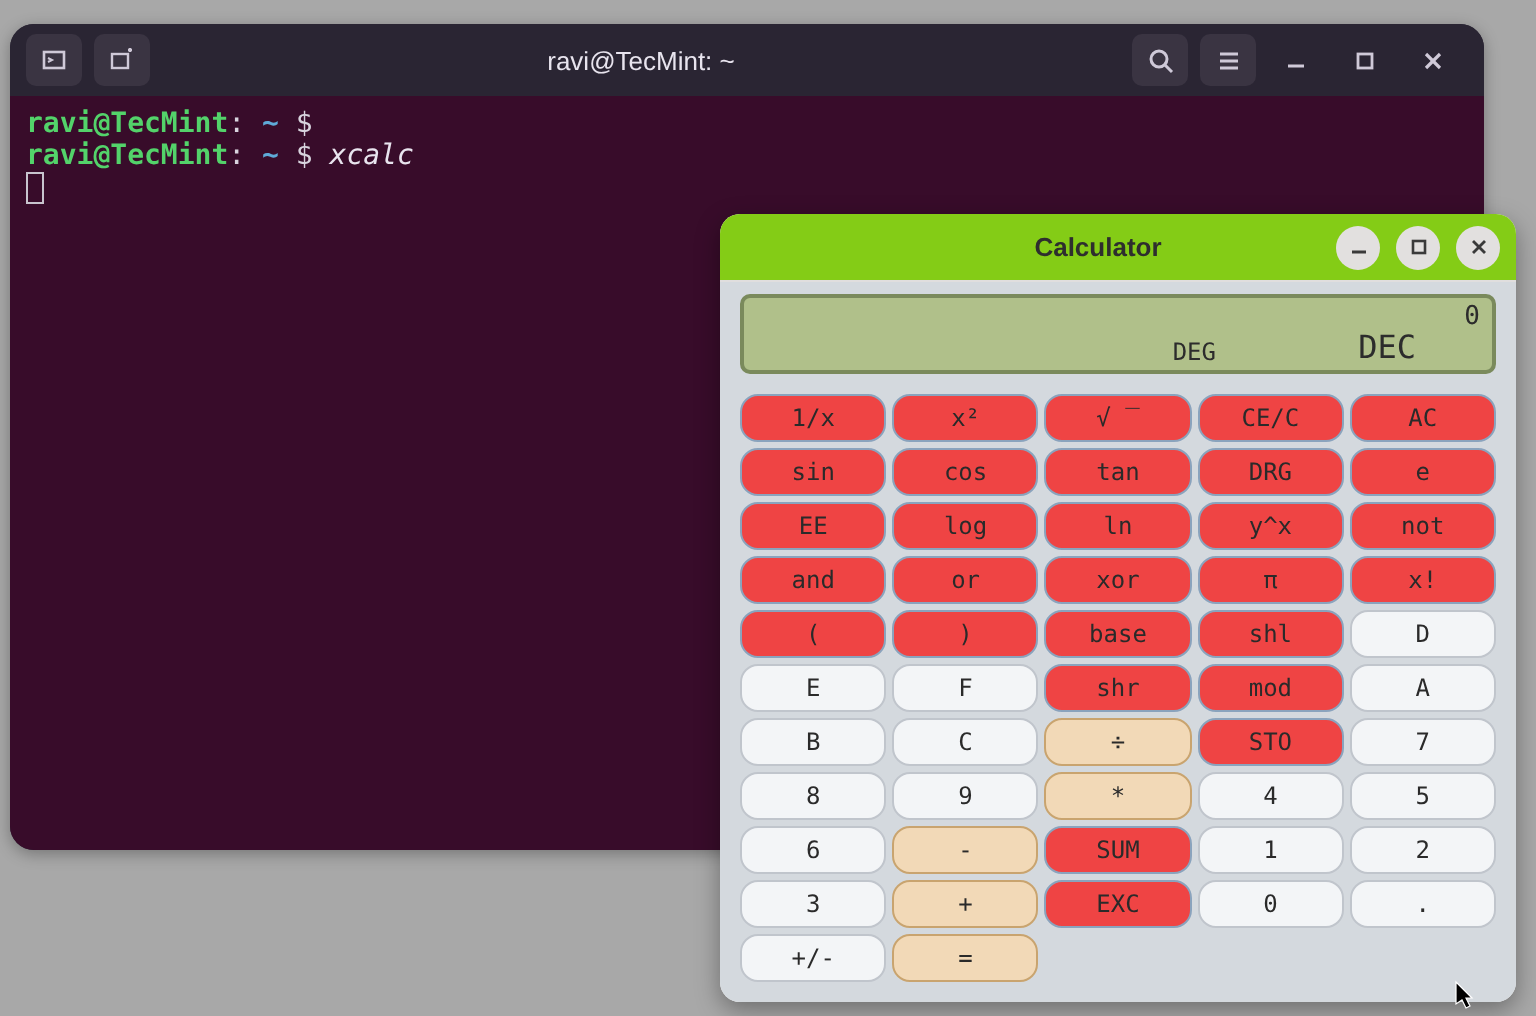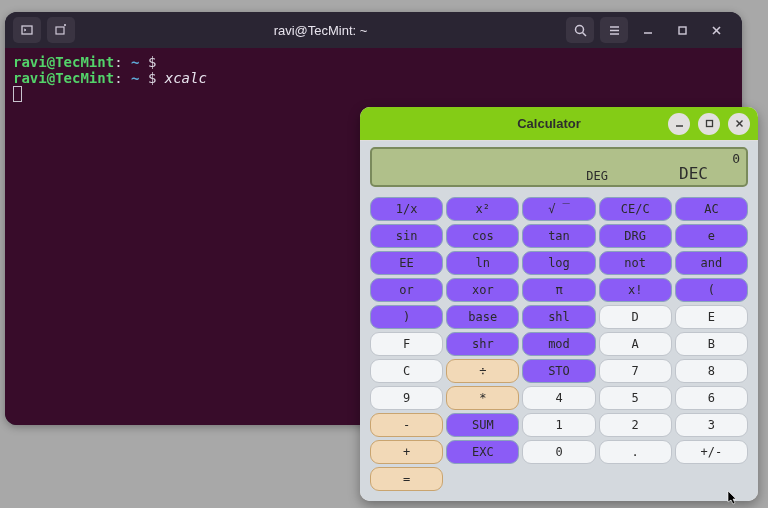--- a/index.html
+++ b/index.html
@@ -154,21 +154,21 @@
     border-radius: 9px;
     border: 1px solid #9aa2ab;
     display: flex;
     align-items: center;
     justify-content: center;
     font-family: "DejaVu Sans Mono", monospace;
     font-size: 12px;
     color: #2a2a2a;
     cursor: pointer;
   }
-  .cbtn.blue   { background: #8b5cf6; border-color:#8aa3bd; }
+  .cbtn.blue   { background: #ef4444; border-color:#8aa3bd; }
   .cbtn.white  { background: #f3f5f7; border-color:#c0c5cc; }
   .cbtn.orange { background: #f2d9b7; border-color:#c9a46f; }
 
   .cursor-hand {
     position: absolute;
     left: 724px; top: 489px;
     font-size: 16px;
     color: #111;
     pointer-events: none;
   }
@@ -270,22 +270,23 @@
         <div class="cbtn blue">x²</div>
         <div class="cbtn blue">√ ‾</div>
         <div class="cbtn blue">CE/C</div>
         <div class="cbtn blue">AC</div>
         <div class="cbtn blue">sin</div>
         <div class="cbtn blue">cos</div>
         <div class="cbtn blue">tan</div>
         <div class="cbtn blue">DRG</div>
         <div class="cbtn blue">e</div>
         <div class="cbtn blue">EE</div>
+        <div class="cbtn blue">log</div>
         <div class="cbtn blue">ln</div>
-        <div class="cbtn blue">log</div>
+        <div class="cbtn blue">y^x</div>
         <div class="cbtn blue">not</div>
         <div class="cbtn blue">and</div>
         <div class="cbtn blue">or</div>
         <div class="cbtn blue">xor</div>
         <div class="cbtn blue">π</div>
         <div class="cbtn blue">x!</div>
         <div class="cbtn blue">(</div>
         <div class="cbtn blue">)</div>
         <div class="cbtn blue">base</div>
         <div class="cbtn blue">shl</div>

